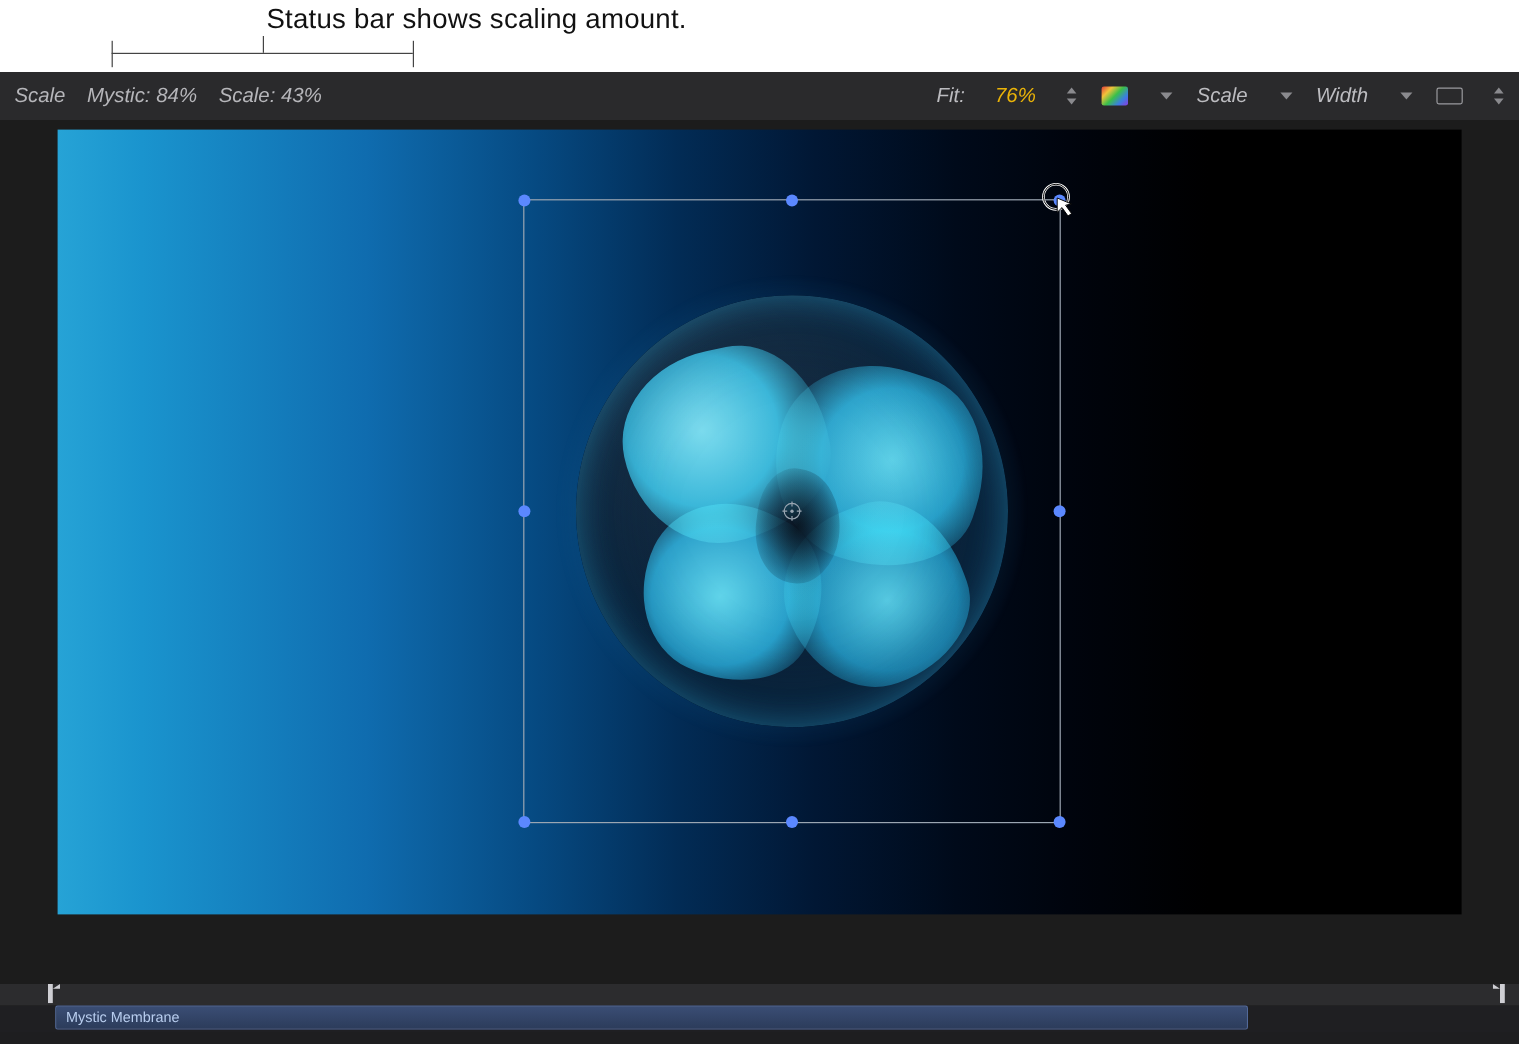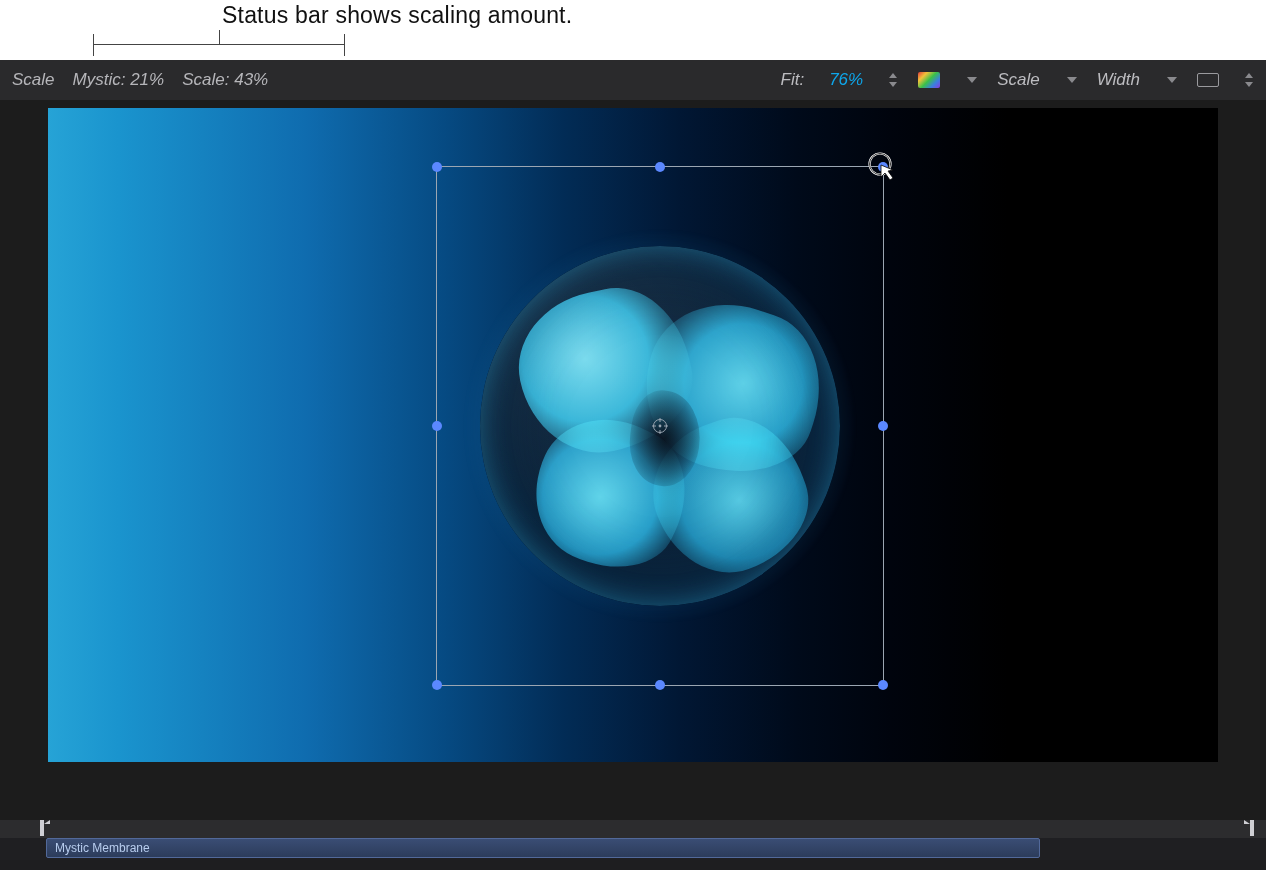--- a/index.html
+++ b/index.html
@@ -45,21 +45,21 @@
     background: #2a2a2c;
     display: flex; align-items: center;
     color: #b6b6ba;
     font-size: 17px;
     padding: 0 12px;
     font-style: italic;
   }
   .status-left { display: flex; gap: 18px; align-items: baseline; }
   .status-right { margin-left: auto; display: flex; gap: 20px; align-items: center; }
   .dim-val { color: #b6b6ba; }
-  .fit-num { color: #0ea5e9; margin-left: 4px; }
+  .fit-num { color: #eab308; margin-left: 4px; }
 
   .updown {
     display: inline-block;
     width: 10px; height: 14px;
     position: relative;
     vertical-align: middle;
     margin-left: 4px;
   }
   .updown::before, .updown::after {
     content: "";
@@ -253,21 +253,21 @@
   <div class="ann-vert" style="left:219px;top:30px;height:14px;"></div>
 </div>
 
 <div class="app">
 
   <div class="status-bar">
     <div class="status-left">
       <span>Scale</span>
       <span>
         <span>Mystic:</span>
-        <span class="dim-val">21%</span>
+        <span class="dim-val">84%</span>
       </span>
       <span>
         <span>Scale:</span>
         <span class="dim-val">43%</span>
       </span>
     </div>
 
     <div class="status-right">
       <div class="tool-btn">
         <span>Fit:</span>

